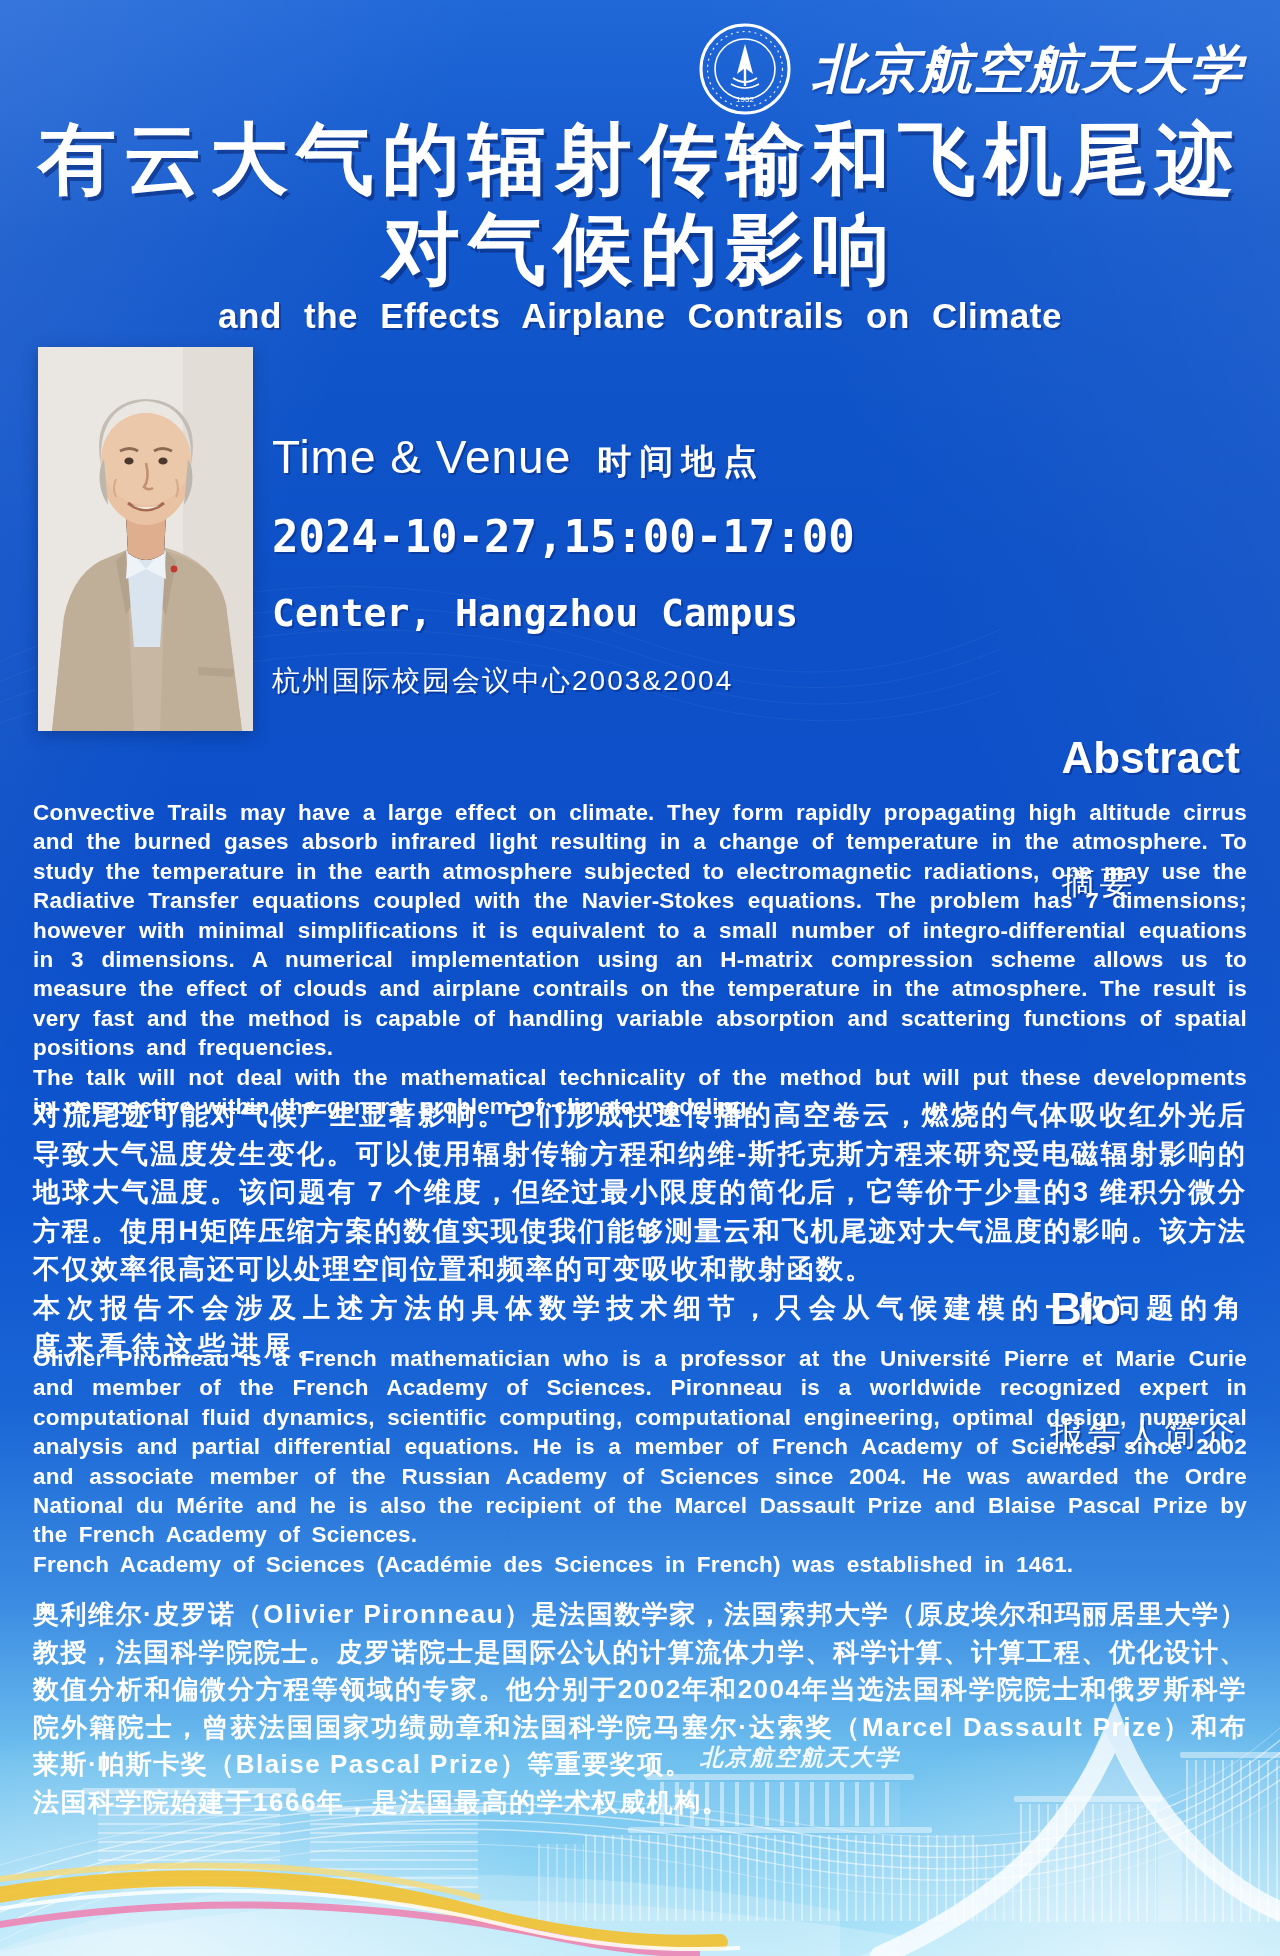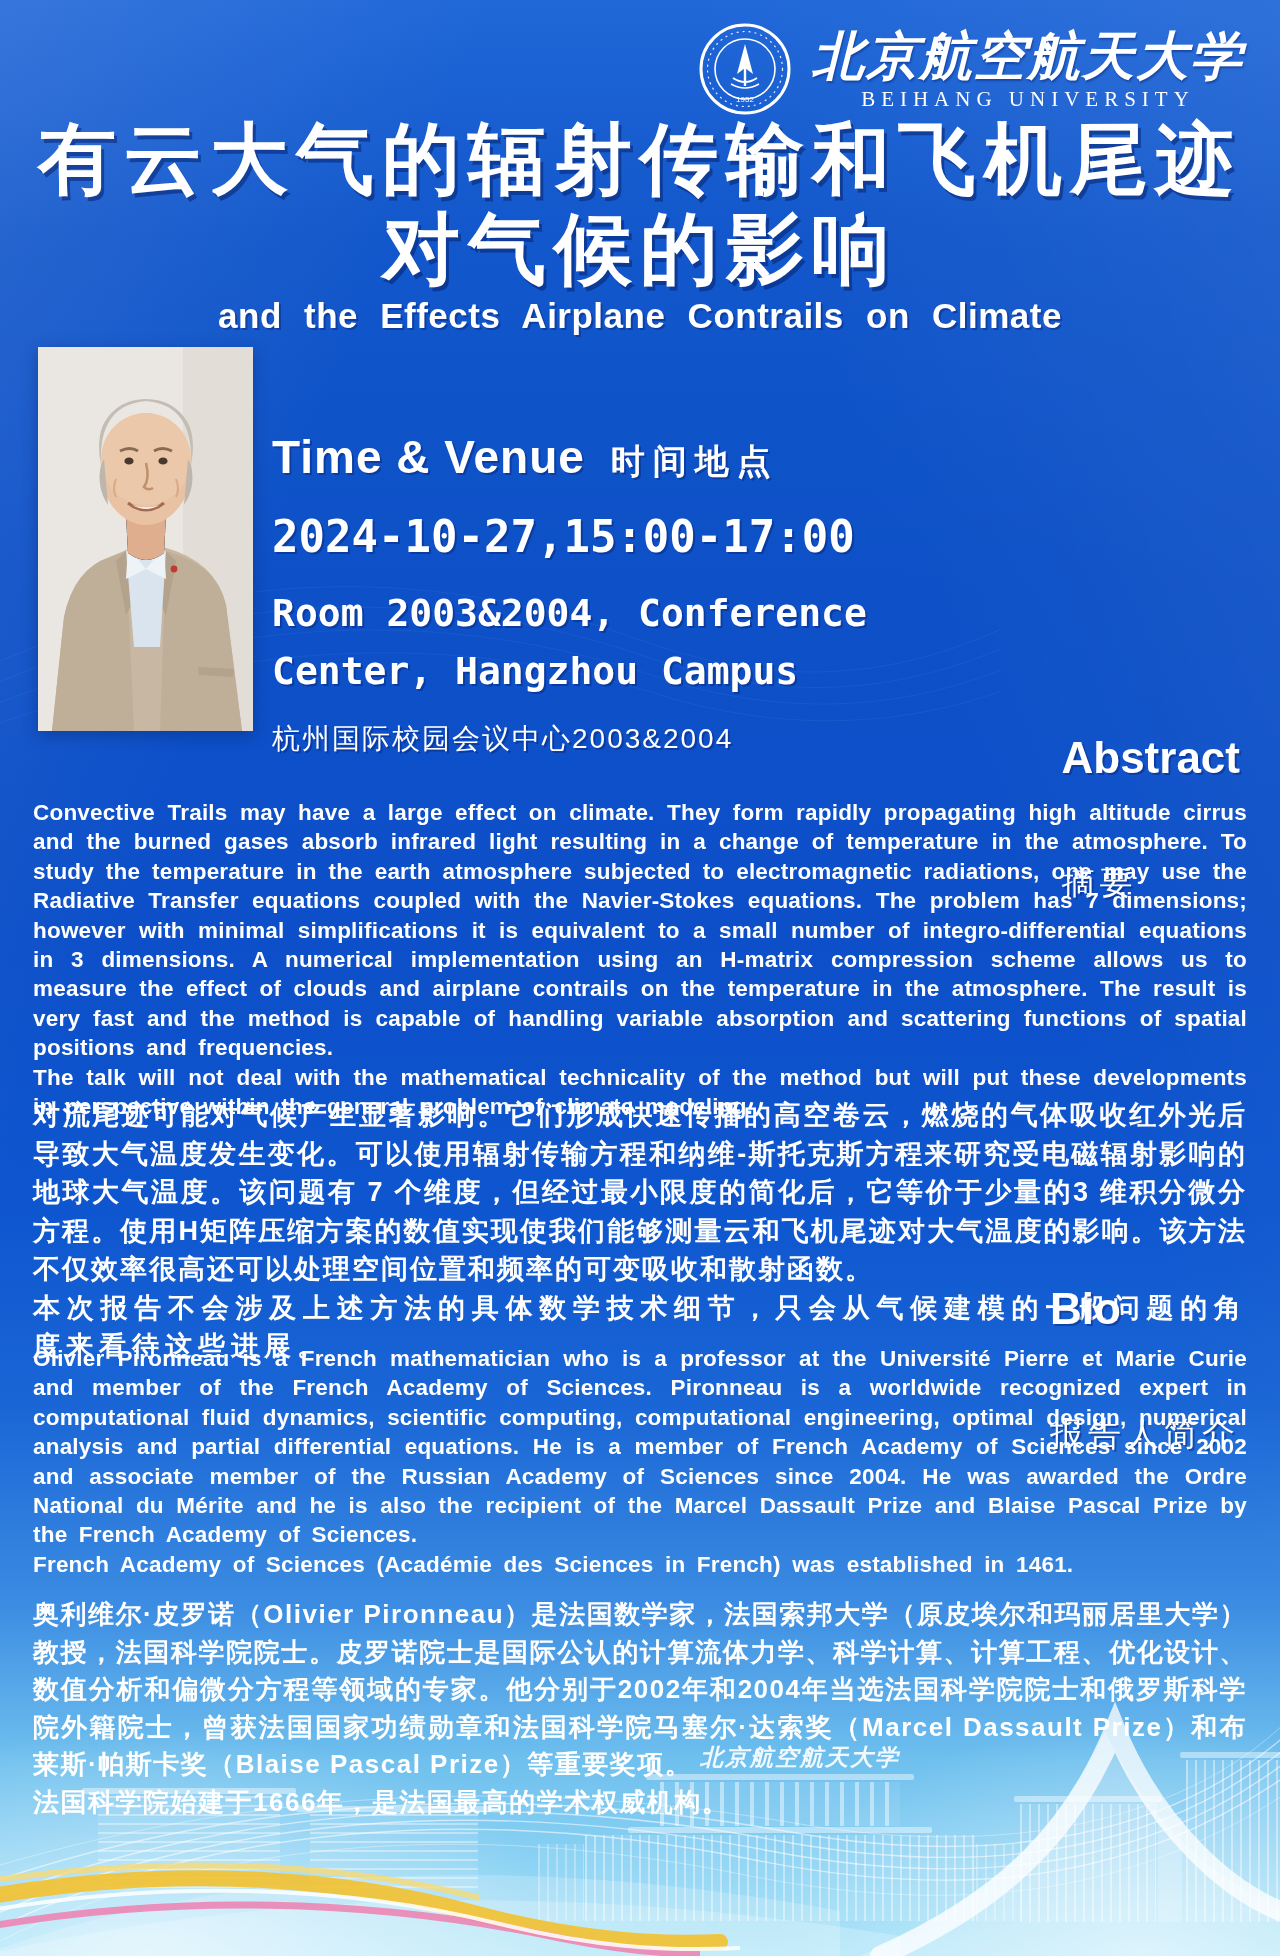--- a/index.html
+++ b/index.html
@@ -46,21 +46,21 @@
   }
   
   .photo {
     position:absolute; left:38px; top:347px; width:215px; height:384px;
     box-shadow:0 4px 14px rgba(5,25,80,.35);
   }
   .photo svg { display:block; width:100%; height:100%; }
   
   .tv { position:absolute; left:272px; top:430px; width:730px; }
   .tv-head { display:flex; align-items:baseline; gap:26px; margin-bottom:26px; }
-  .tv-head-en { font-size:46px; font-weight:bold; letter-spacing:1px; text-shadow:2px 2px 0 rgba(8,34,110,.45); }
+  .tv-head-en { font-size:46px; font-weight:normal; letter-spacing:1px; text-shadow:2px 2px 0 rgba(8,34,110,.45); }
   .tv-head-cn { font-size:34px; font-weight:bold; letter-spacing:8px; text-shadow:2px 2px 0 rgba(8,34,110,.45); }
   .tv-date {
     font-family:"DejaVu Sans Mono",monospace; font-weight:bold;
     font-size:44px; letter-spacing:0px; margin-bottom:22px;
     text-shadow:2px 2px 0 rgba(8,34,110,.45);
   }
   .tv-venue {
     font-family:"DejaVu Sans Mono",monospace; font-weight:bold;
     font-size:38px; line-height:58px; text-shadow:2px 2px 0 rgba(8,34,110,.45);
   }
@@ -139,21 +139,20 @@
 
         <path d="M47 22 L55 52 L47 46 L39 52 Z" fill="#fff"></path>
         <path d="M47 40 L47 64" stroke="#fff" stroke-width="2.4"></path>
         <path d="M35 56 Q47 64 59 56" stroke="#fff" stroke-width="2" fill="none"></path>
         <path d="M33 62 Q47 70 61 62" stroke="#fff" stroke-width="1.6" fill="none"></path>
         <text x="47" y="80" text-anchor="middle" font-size="8" fill="#fff" font-family="Liberation Sans, sans-serif">1952</text>
       </svg>
     </span>
     <span class="brand-text">
       <div class="brand-cn">北京航空航天大学</div>
-      <div class="brand-en">BEIHANG UNIVERSITY</div>
     </span>
   </header>
 
   <div class="title-cn l2">对气候的影响</div>
   <div class="title-cn l1">有云大气的辐射传输和飞机尾迹</div>
   <div class="title-en">
     <div>and the Effects Airplane Contrails on Climate</div>
   </div>
 
   <div class="photo">
@@ -196,21 +195,20 @@
       <path d="M160 320 L196 322 L195 330 L161 328 Z" fill="#b3a28c"></path>
     </svg>
   </div>
 
   <section class="tv">
     <div class="tv-head">
       <span class="tv-head-en">Time &amp; Venue</span>
       <span class="tv-head-cn">时间地点</span>
     </div>
     <div class="tv-date">2024-10-27,15:00-17:00</div>
-    <div class="tv-venue">Room 2003&amp;2004, Conference</div>
     <div class="tv-venue">Center, Hangzhou Campus</div>
     <div class="tv-cn">杭州国际校园会议中心2003&amp;2004</div>
   </section>
 
   <div class="sec-head abstract">
     <span class="sec-en">Abstract</span>
     <span class="sec-cn">摘要</span>
   </div>
 
   <div class="para-block abs-en">

